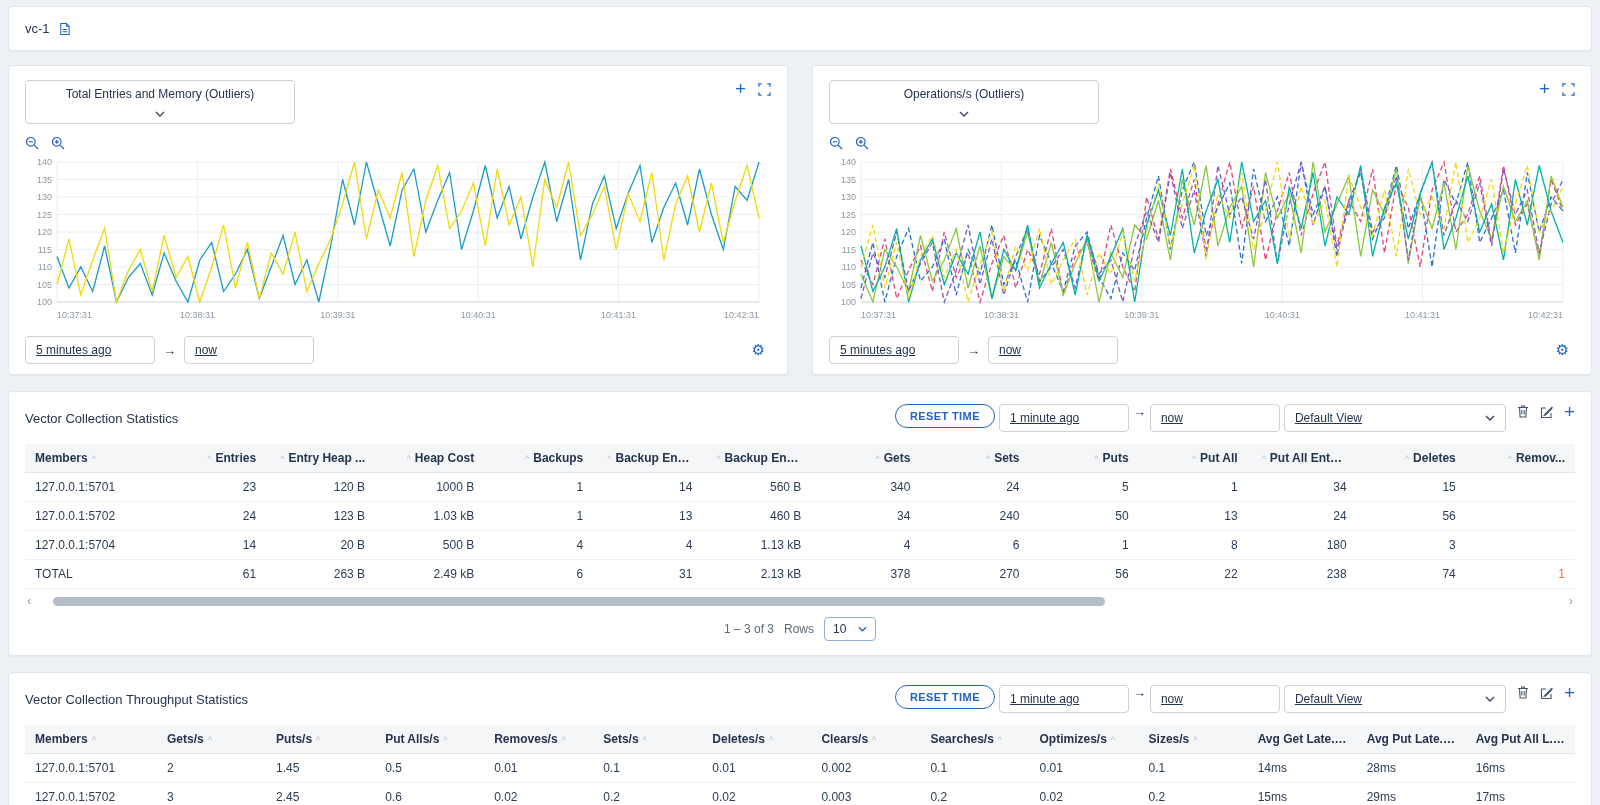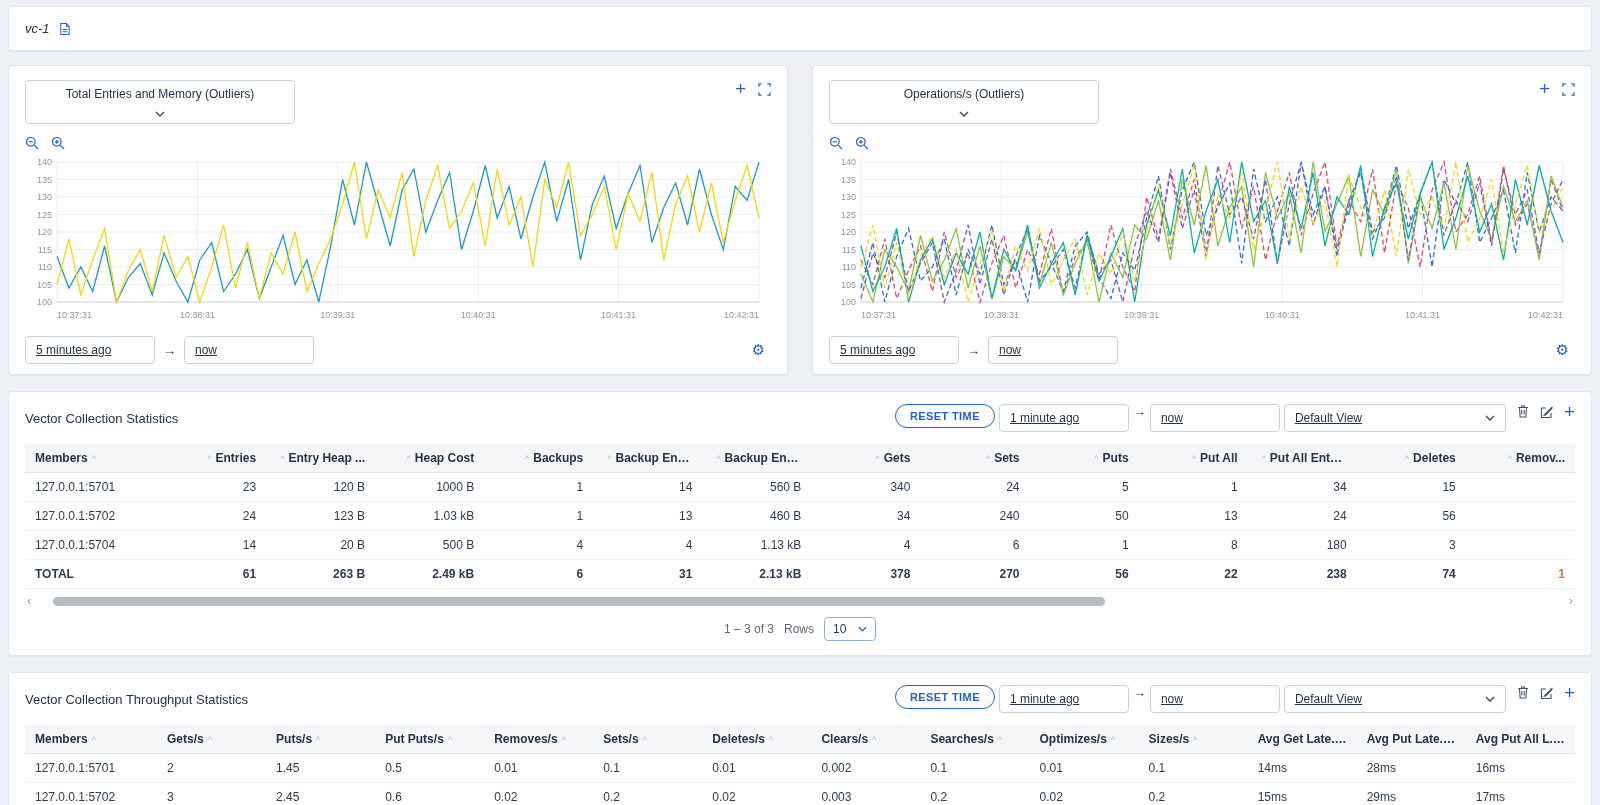--- a/index.html
+++ b/index.html
@@ -1,20 +1,20 @@
 <!DOCTYPE html>
 <html><head>
 <meta charset="utf-8">
 <style>
   html,body{margin:0;padding:0;background:#edf0f4;font-family:"Liberation Sans",sans-serif;color:#24344d;}
   body{min-width:1600px;}
   .wrap{padding:6px 8px 10px;}
   .card{background:#fff;border:1px solid #e2e6ec;border-radius:4px;box-shadow:0 1px 2px rgba(16,30,54,.05);}
   
-  .topbar{display:flex;align-items:center;gap:8px;padding:14px 16px;margin-bottom:14px;font-style:italic;}
+  .topbar{display:flex;align-items:center;gap:8px;padding:14px 16px;margin-bottom:14px;}
   .topbar-title{font-size:13px;color:#24344d;}
   
   .charts-row{display:flex;gap:24px;margin-bottom:16px;}
   .chart-card{flex:1;padding:14px 16px 10px;}
   .chart-head{display:flex;justify-content:space-between;align-items:flex-start;}
   .select{display:inline-flex;align-items:center;justify-content:space-between;gap:10px;border:1px solid #c9d1da;border-radius:4px;padding:6px 10px;font-size:12px;color:#24344d;background:#fff;cursor:pointer;white-space:nowrap;}
   .chart-select{width:248px;flex-direction:column;}
   .head-icons{display:flex;align-items:center;gap:12px;margin-top:2px;}
   .plus-btn{color:#2563c0;font-size:19px;font-weight:300;line-height:14px;cursor:pointer;background:none;border:none;padding:0;}
   .icon-btn{background:none;border:none;padding:0;cursor:pointer;display:inline-flex;align-items:center;}
@@ -32,21 +32,21 @@
   .controls{display:flex;align-items:flex-start;gap:4px;}
   .reset-btn{border:1px solid #2563c0;color:#2563c0;border-radius:14px;background:#fff;font-size:11px;font-weight:bold;padding:5px 14px;letter-spacing:.4px;cursor:pointer;font-family:"Liberation Sans",sans-serif;}
   .view-select{width:200px;text-decoration:underline;}
   .tool-icons{display:flex;align-items:center;gap:10px;margin-left:6px;}
   table{width:100%;border-collapse:collapse;table-layout:fixed;font-size:12px;}
   th{background:#f4f6f8;font-weight:bold;color:#24344d;padding:7px 10px;border-bottom:1px solid #e3e7ec;white-space:nowrap;overflow:hidden;text-overflow:ellipsis;font-size:12px;}
   td{padding:7px 10px;border-bottom:1px solid #edf0f3;white-space:nowrap;overflow:hidden;text-overflow:ellipsis;color:#2c3c55;}
   th:first-child,td:first-child{width:112px;}
   .al{text-align:left;}
   .ar{text-align:right;}
-  tr.total td{font-weight:bold;border-top:1px solid #dfe3e8;}
+  tr.total td{font-weight:normal;border-top:1px solid #dfe3e8;}
   .caret{color:#b9c2cc;font-size:9px;margin:0 4px;font-weight:normal;}
   .scrollbar-row{display:flex;align-items:center;gap:4px;margin:6px 0 2px;height:12px;}
   .sb-arrow{color:#98a2ad;font-size:13px;line-height:10px;background:none;border:none;cursor:pointer;padding:0 2px;}
   .sb-track{flex:1;height:9px;position:relative;}
   .sb-thumb{position:absolute;top:0;height:9px;border-radius:5px;background:#b4bcc6;cursor:pointer;}
   .t1-thumb{left:1%;width:69%;}
   .pagination{display:flex;justify-content:center;align-items:center;gap:10px;padding:8px 0 8px;font-size:12px;color:#5d6a79;}
   .page-select{border:1px solid #8fb0dd;border-radius:4px;padding:4px 8px;width:34px;gap:6px;}
   svg.ic{display:block;}
 </style>
@@ -393,21 +393,21 @@
           <button class="plus-btn">+</button>
         </div>
       </div>
     </div>
     <table>
       <thead>
           <tr>
             <th class="al"><span>Members</span><span class="caret">^</span></th>
             <th class="al"><span>Gets/s</span><span class="caret">^</span></th>
             <th class="al"><span>Puts/s</span><span class="caret">^</span></th>
-            <th class="al"><span>Put Puts/s</span><span class="caret">^</span></th>
+            <th class="al"><span>Put Alls/s</span><span class="caret">^</span></th>
             <th class="al"><span>Removes/s</span><span class="caret">^</span></th>
             <th class="al"><span>Sets/s</span><span class="caret">^</span></th>
             <th class="al"><span>Deletes/s</span><span class="caret">^</span></th>
             <th class="al"><span>Clears/s</span><span class="caret">^</span></th>
             <th class="al"><span>Searches/s</span><span class="caret">^</span></th>
             <th class="al"><span>Optimizes/s</span><span class="caret">^</span></th>
             <th class="al"><span>Sizes/s</span><span class="caret">^</span></th>
             <th class="al"><span>Avg Get Late...</span><span class="caret">^</span></th>
             <th class="al"><span>Avg Put Late...</span><span class="caret">^</span></th>
             <th class="al"><span>Avg Put All L...</span><span class="caret">^</span></th>

